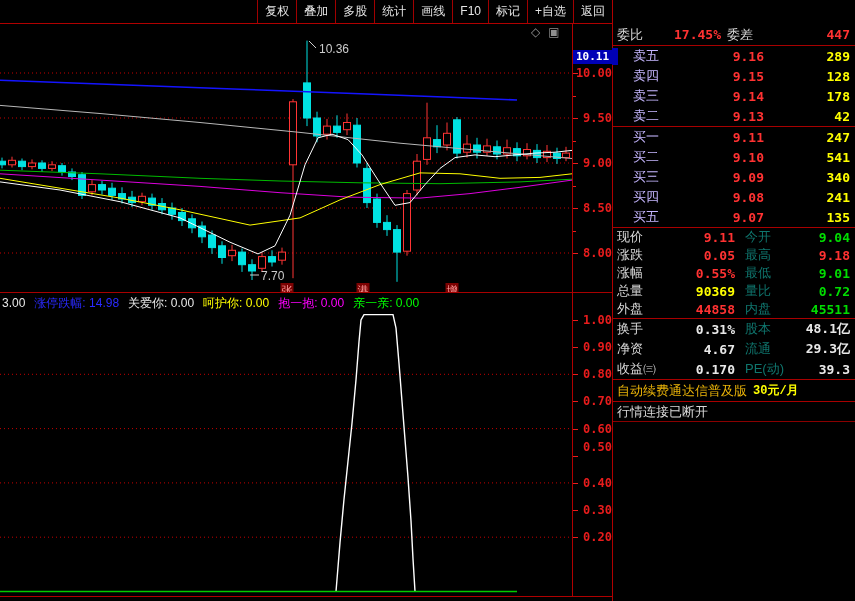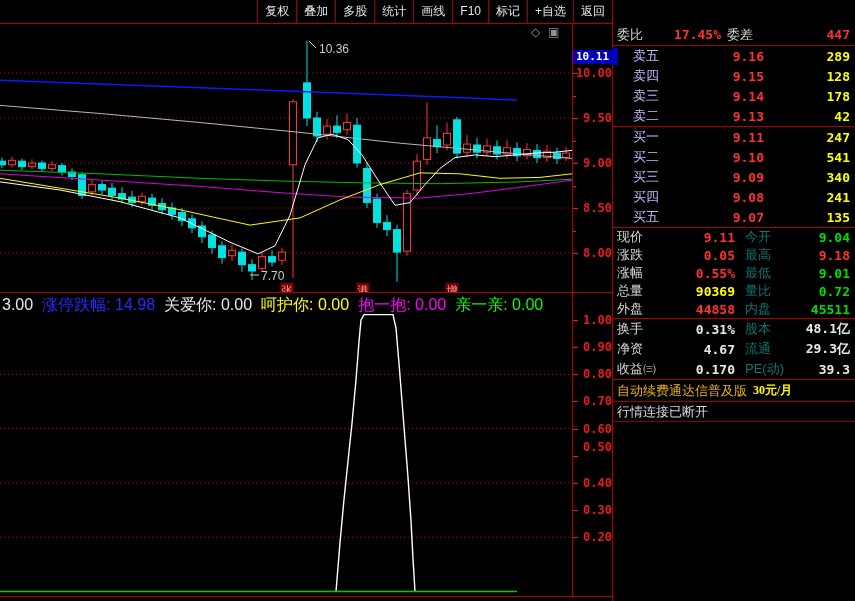--- a/index.html
+++ b/index.html
@@ -18,21 +18,21 @@
   .flag-r-sub{color:#e01818;font-size:7px;line-height:7px;}
   .stock-code{color:#ffff00;font-size:14px;font-weight:bold;letter-spacing:.5px;margin-right:7px;
               font-family:"DejaVu Sans Mono",monospace;}
   .stock-name{color:#ffff00;font-size:15px;}
   
   #main-chart{position:absolute;left:0;top:24px;width:572px;height:269px;}
   #lower-chart{position:absolute;left:0;top:293px;width:572px;height:304px;}
   #divider-h{position:absolute;left:0;top:292px;width:612px;height:1px;background:#a80000;}
   #bottom-line{position:absolute;left:0;top:596px;width:612px;height:1px;background:#b00000;}
   #lower-head{position:absolute;left:2px;top:295px;width:566px;height:14px;white-space:nowrap;
-              font-size:16px;z-index:4;}
+              font-size:12px;z-index:4;}
   .lh-item{margin-right:9px;}
   #chart-icons{position:absolute;left:531px;top:25px;z-index:4;color:#909090;font-size:12px;display:flex;gap:8px;}
   
   #axis{position:absolute;left:572px;top:24px;width:40px;height:573px;border-left:1px solid #b00000;}
   .axlabel{position:absolute;right:1px;width:38px;text-align:right;color:#e81c1c;font-size:12px;
            font-weight:bold;font-family:"DejaVu Sans Mono",monospace;line-height:14px;}
   .axtick{position:absolute;left:0;height:1px;background:#e81c1c;}
   #cur-box{position:absolute;left:573px;top:50px;width:39px;height:14px;background:#0000b6;color:#fff;
            font-size:11px;font-weight:bold;text-align:center;line-height:14px;
            font-family:"DejaVu Sans Mono",monospace;z-index:5;}
@@ -51,21 +51,21 @@
   .ladder-price{width:85px;text-align:right;}
   .ladder-vol{flex:1;text-align:right;padding-right:5px;}
   .info-row{height:18px;}
   .fund-row{height:20px;}
   .i-l1{width:46px;color:#d8d8d8;margin-left:4px;white-space:nowrap;}
   .i-v1{width:72px;text-align:right;}
   .i-l2{width:52px;color:#0f766e;margin-left:10px;white-space:nowrap;}
   .i-v2{flex:1;text-align:right;padding-right:5px;}
   #rp-ad{height:21px;border-top:1px solid #a80000;border-bottom:1px solid #a80000;display:flex;
          align-items:center;color:#ffff00;font-size:13px;}
-  #rp-ad .ad-price{font-size:12px;font-weight:bold;margin-left:6px;font-family:Liberation Serif, serif;}
+  #rp-ad .ad-price{font-size:12px;font-weight:bold;margin-left:6px;font-family:Liberation Mono, monospace;}
   #rp-status{height:19px;border-bottom:1px solid #8a0000;display:flex;align-items:center;
              color:#e0e0e0;font-size:13px;}
 </style>
 </head>
 <body>
 
 <div id="app">
 
   <div id="topbar">
     <div id="menu">

